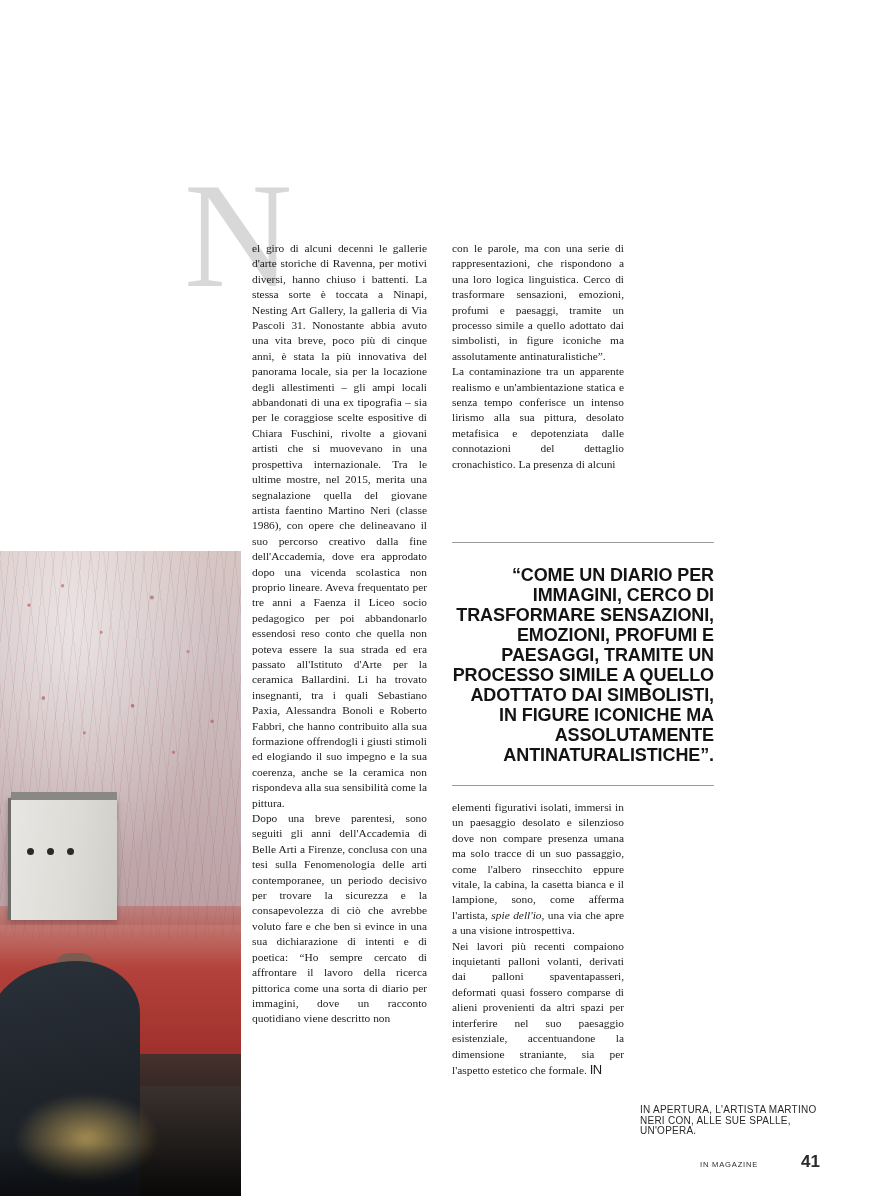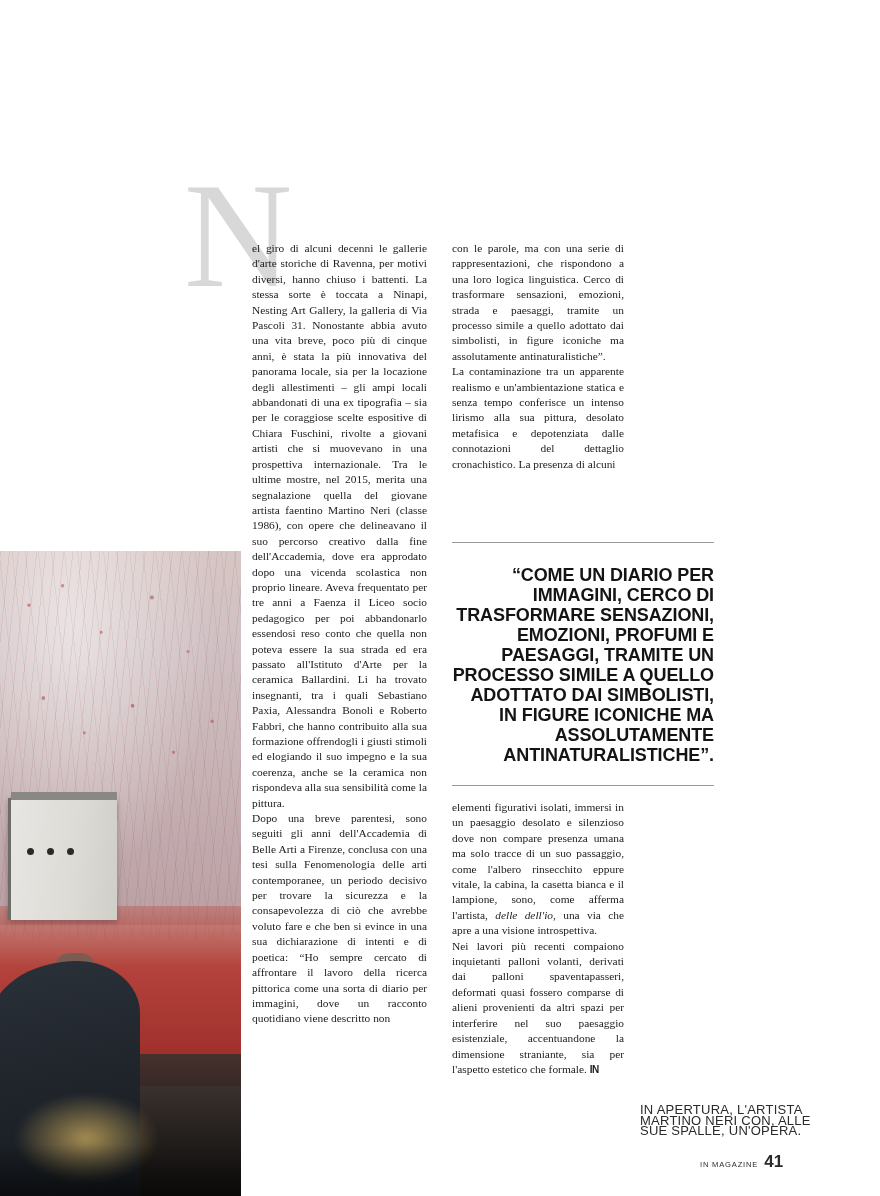--- a/index.html
+++ b/index.html
@@ -193,53 +193,53 @@
     letter-spacing: -0.1px;
   }
 
   
   .caption {
     position: absolute;
     left: 640px;
     top: 1105px;
     width: 180px;
     font-family: "Liberation Sans", sans-serif;
-    font-size: 13px;
+    font-size: 10px;
     line-height: 10.5px;
     letter-spacing: 0.25px;
     color: #2a2a2a;
   }
 
   
   .footer {
     position: absolute;
     left: 700px;
     top: 1152px;
     width: 120px;
     display: flex;
     align-items: baseline;
-    justify-content: flex-start;
+    justify-content: space-between;
     gap: 6px;
   }
   .footer-label {
     font-family: "Liberation Sans", sans-serif;
     font-size: 7.6px;
     letter-spacing: 0.8px;
     color: #2a2a2a;
   }
   .footer-page {
     font-family: "Liberation Sans", sans-serif;
     font-size: 17px;
     font-weight: bold;
     color: #2a2a2a;
   }
   .endmark {
     font-family: "Liberation Sans", sans-serif;
-    font-weight: bold;
-    font-size: 10px;
+    font-weight: normal;
+    font-size: 13px;
     letter-spacing: -0.5px;
   }
 </style>
 </head>
 <body>
 
 <div class="photo">
   <div class="photo-sky"></div>
   <div class="photo-splatter"></div>
   <div class="photo-red"></div>
@@ -258,25 +258,25 @@
   <div class="photo-floor"></div>
 </div>
 
 <div class="dropcap">N</div>
 
 <div class="col" id="col-left">
     <p><span>el giro di alcuni decenni le gallerie d'arte storiche di Ravenna, per motivi diversi, hanno chiuso i battenti. La stessa sorte è toccata a Ninapi, Nesting Art Gallery, la galleria di Via Pascoli 31. Nonostante abbia avuto una vita breve, poco più di cinque anni, è stata la più innovativa del panorama locale, sia per la locazione degli allestimenti – gli ampi locali abbandonati di una ex tipografia – sia per le coraggiose scelte espositive di Chiara Fuschini, rivolte a giovani artisti che si muovevano in una prospettiva internazionale. Tra le ultime mostre, nel 2015, merita una segnalazione quella del giovane artista faentino </span><b>Martino Neri</b><span> (classe 1986), con opere che delineavano il suo percorso creativo dalla fine dell'Accademia, dove era approdato dopo una vicenda scolastica non proprio lineare. Aveva frequentato per tre anni a Faenza il Liceo socio pedagogico per poi abbandonarlo essendosi reso conto che quella non poteva essere la sua strada ed era passato all'Istituto d'Arte per la ceramica Ballardini. Li ha trovato insegnanti, tra i quali Sebastiano Paxia, Alessandra Bonoli e Roberto Fabbri, che hanno contribuito alla sua formazione offrendogli i giusti stimoli ed elogiando il suo impegno e la sua coerenza, anche se la ceramica non rispondeva alla sua sensibilità come la pittura.</span></p>
     <p><span>Dopo una breve parentesi, sono seguiti gli anni dell'Accademia di Belle Arti a Firenze, conclusa con una tesi sulla Fenomenologia delle arti contemporanee, un periodo decisivo per trovare la sicurezza e la consapevolezza di ciò che avrebbe voluto fare e che ben si evince in una sua dichiarazione di intenti e di poetica: “</span><b>Ho sempre cercato di affrontare il lavoro della ricerca pittorica come una sorta di diario per immagini</b><span>, dove un racconto quotidiano viene descritto non</span></p>
   </div>
 <div class="col" id="col-right-top">
-    <p><span>con le parole, ma con una serie di rappresentazioni, che rispondono a una loro logica linguistica. Cerco di trasformare sensazioni, emozioni, strada e paesaggi, tramite un processo simile a quello adottato dai simbolisti, in figure iconiche ma assolutamente antinaturalistiche”.</span></p>
+    <p><span>con le parole, ma con una serie di rappresentazioni, che rispondono a una loro logica linguistica. Cerco di trasformare sensazioni, emozioni, profumi e paesaggi, tramite un processo simile a quello adottato dai simbolisti, in figure iconiche ma assolutamente antinaturalistiche”.</span></p>
     <p><span>La </span><b>contaminazione tra un apparente realismo e un'ambientazione statica e senza tempo</b><span> conferisce un intenso lirismo alla sua pittura, desolato metafisica e depotenziata dalle connotazioni del dettaglio cronachistico. La presenza di alcuni</span></p>
   </div>
 <div class="col" id="col-right-bottom">
-    <p><span>elementi figurativi isolati, immersi in un paesaggio desolato e silenzioso dove non compare presenza umana ma solo tracce di un suo passaggio, come l'albero rinsecchito eppure vitale, la cabina, la casetta bianca e il lampione, sono, come afferma l'artista, </span><em>delle dell'io</em><span>, una via che apre a una visione introspettiva.</span></p>
+    <p><span>elementi figurativi isolati, immersi in un paesaggio desolato e silenzioso dove non compare presenza umana ma solo tracce di un suo passaggio, come l'albero rinsecchito eppure vitale, la cabina, la casetta bianca e il lampione, sono, come afferma l'artista, </span><em>spie dell'io</em><span>, una via che apre a una visione introspettiva.</span></p>
     <p><b>Nei lavori più recenti compaiono inquietanti palloni volanti</b><span>, derivati dai palloni spaventapasseri, deformati quasi fossero comparse di alieni provenienti da altri spazi per interferire nel suo paesaggio esistenziale, accentuandone la dimensione straniante, sia per l'aspetto estetico che formale. </span><span class="endmark">IN</span></p>
   </div>
 
 <div class="pullquote">
   <div class="pq-rule"></div>
   <div class="pq-text">“COME UN DIARIO PER IMMAGINI, CERCO DI TRASFORMARE SENSAZIONI, EMOZIONI, PROFUMI E PAESAGGI, TRAMITE UN PROCESSO SIMILE A QUELLO ADOTTATO DAI SIMBOLISTI, IN FIGURE ICONICHE MA ASSOLUTAMENTE ANTINATURALISTICHE”.</div>
   <div class="pq-rule"></div>
 </div>
 
 <div class="caption">IN APERTURA, L'ARTISTA MARTINO NERI CON, ALLE SUE SPALLE, UN'OPERA.</div>

